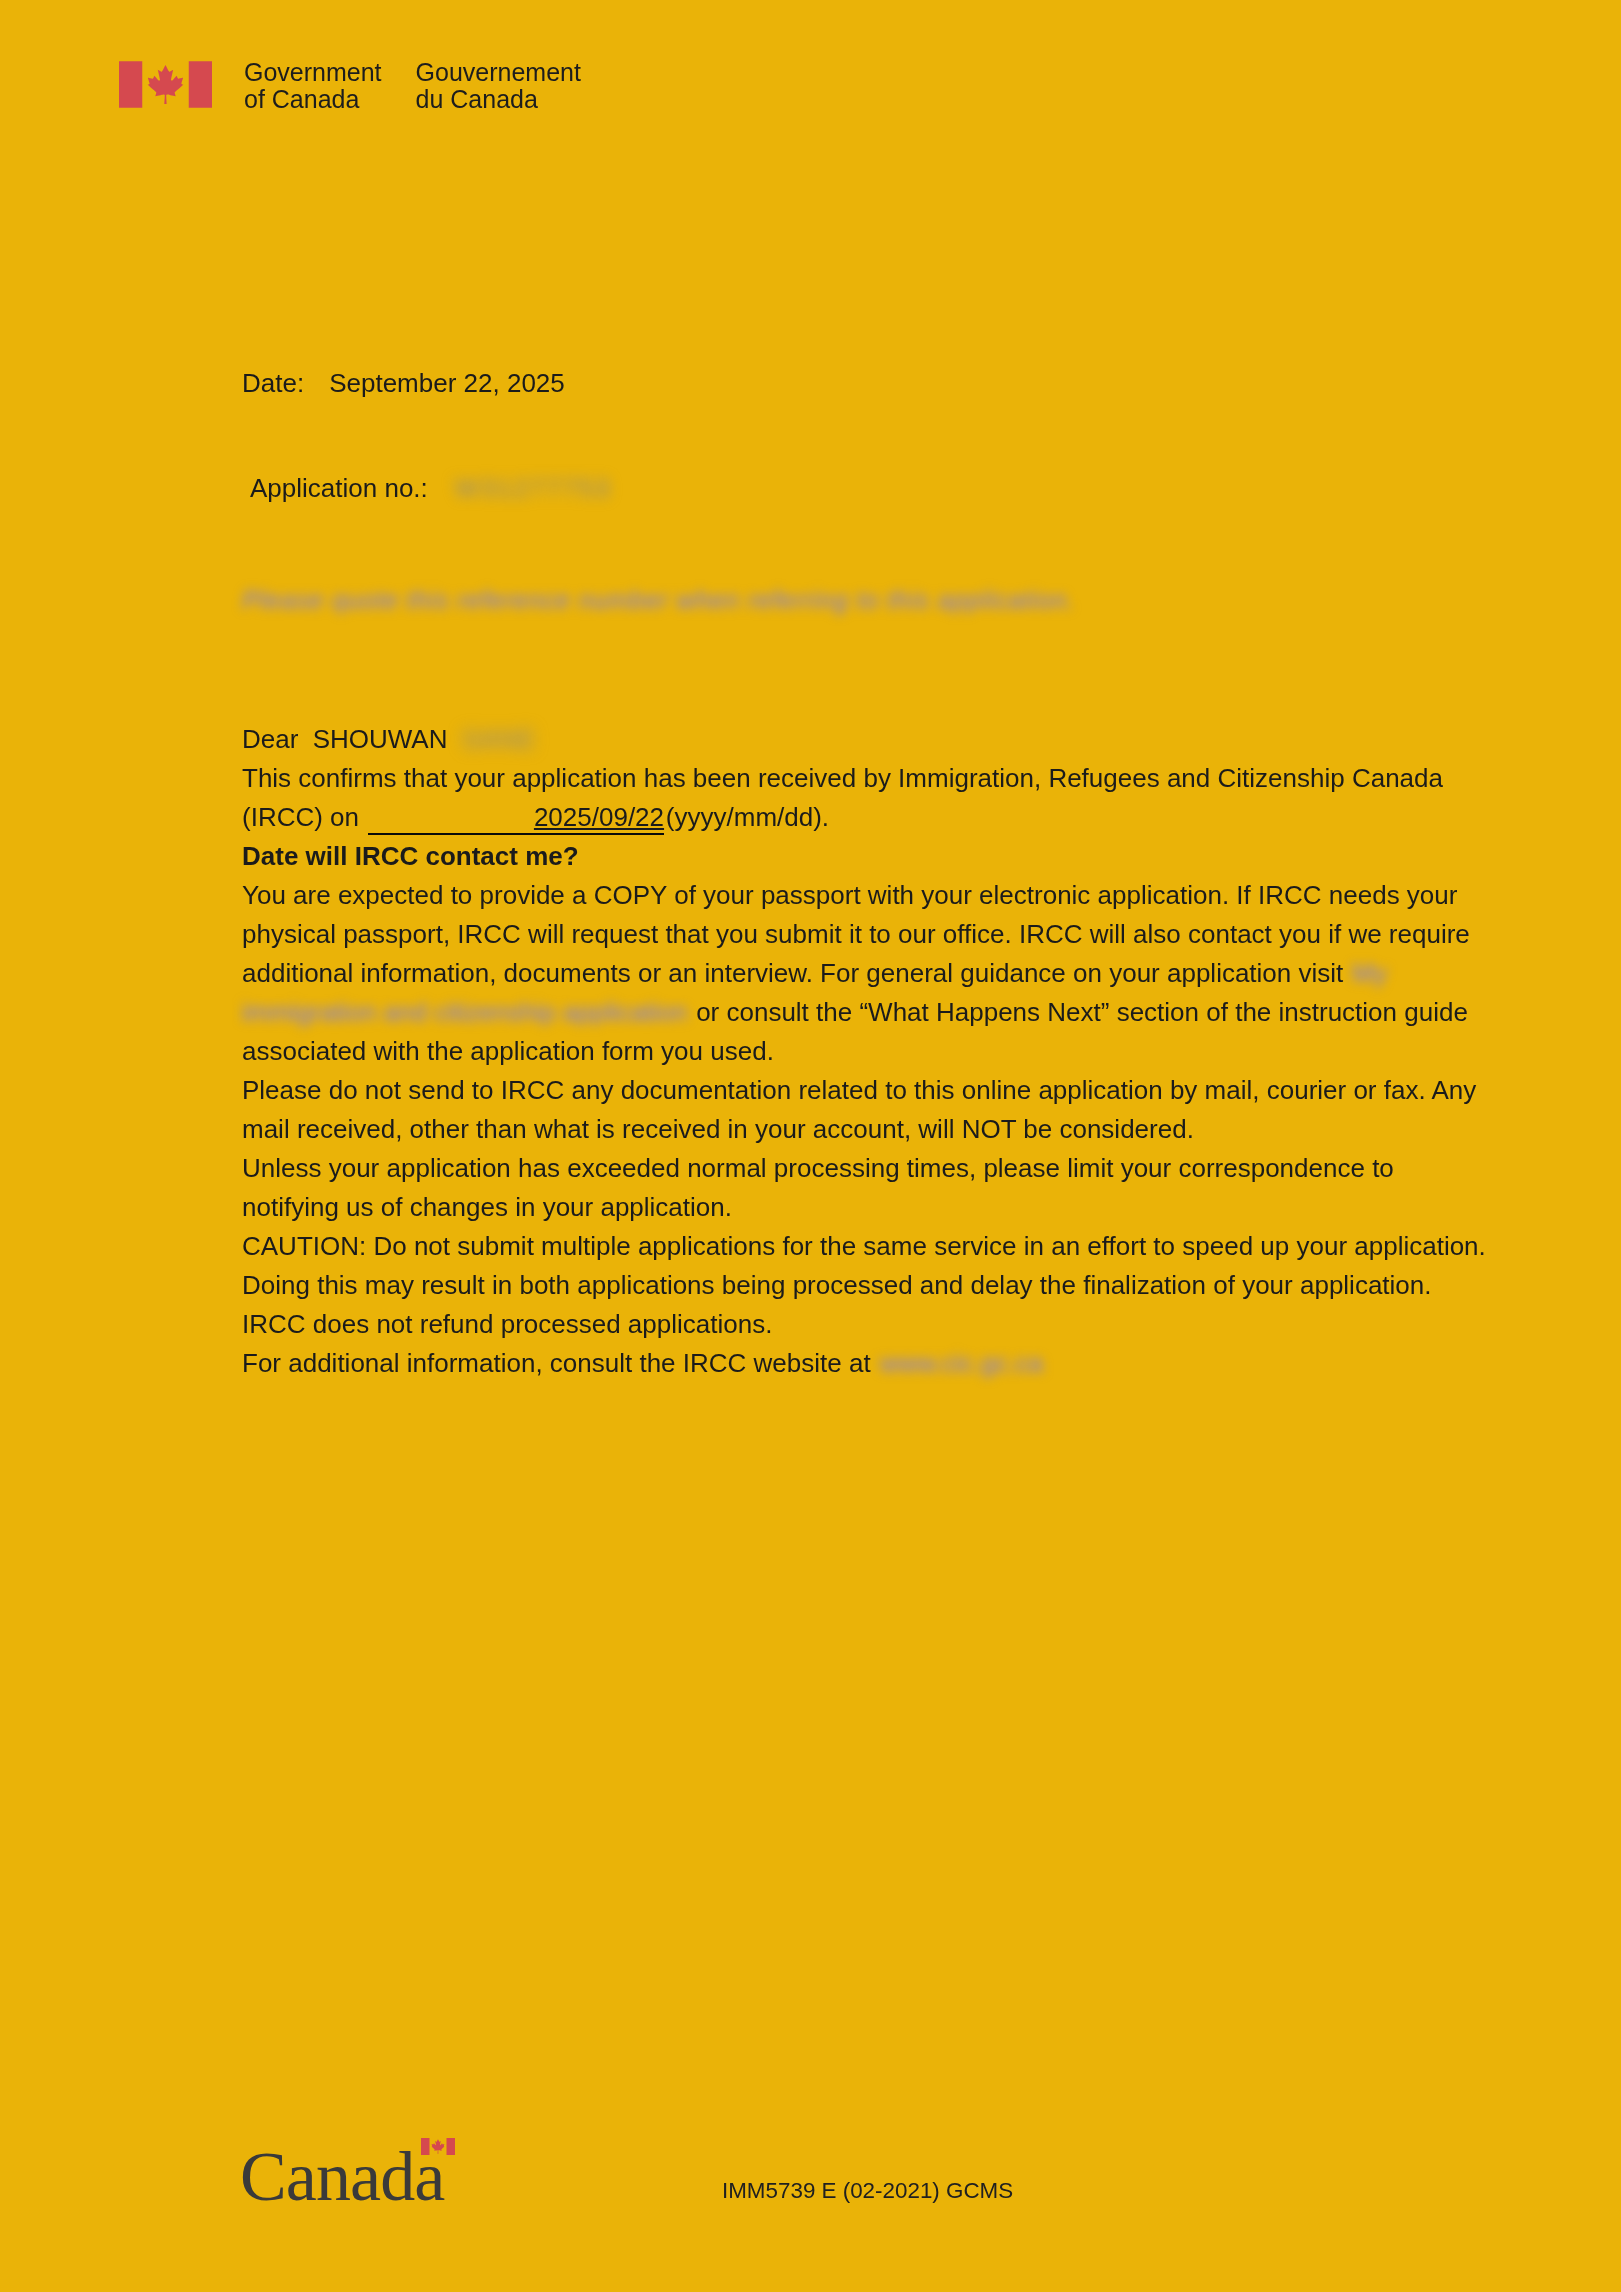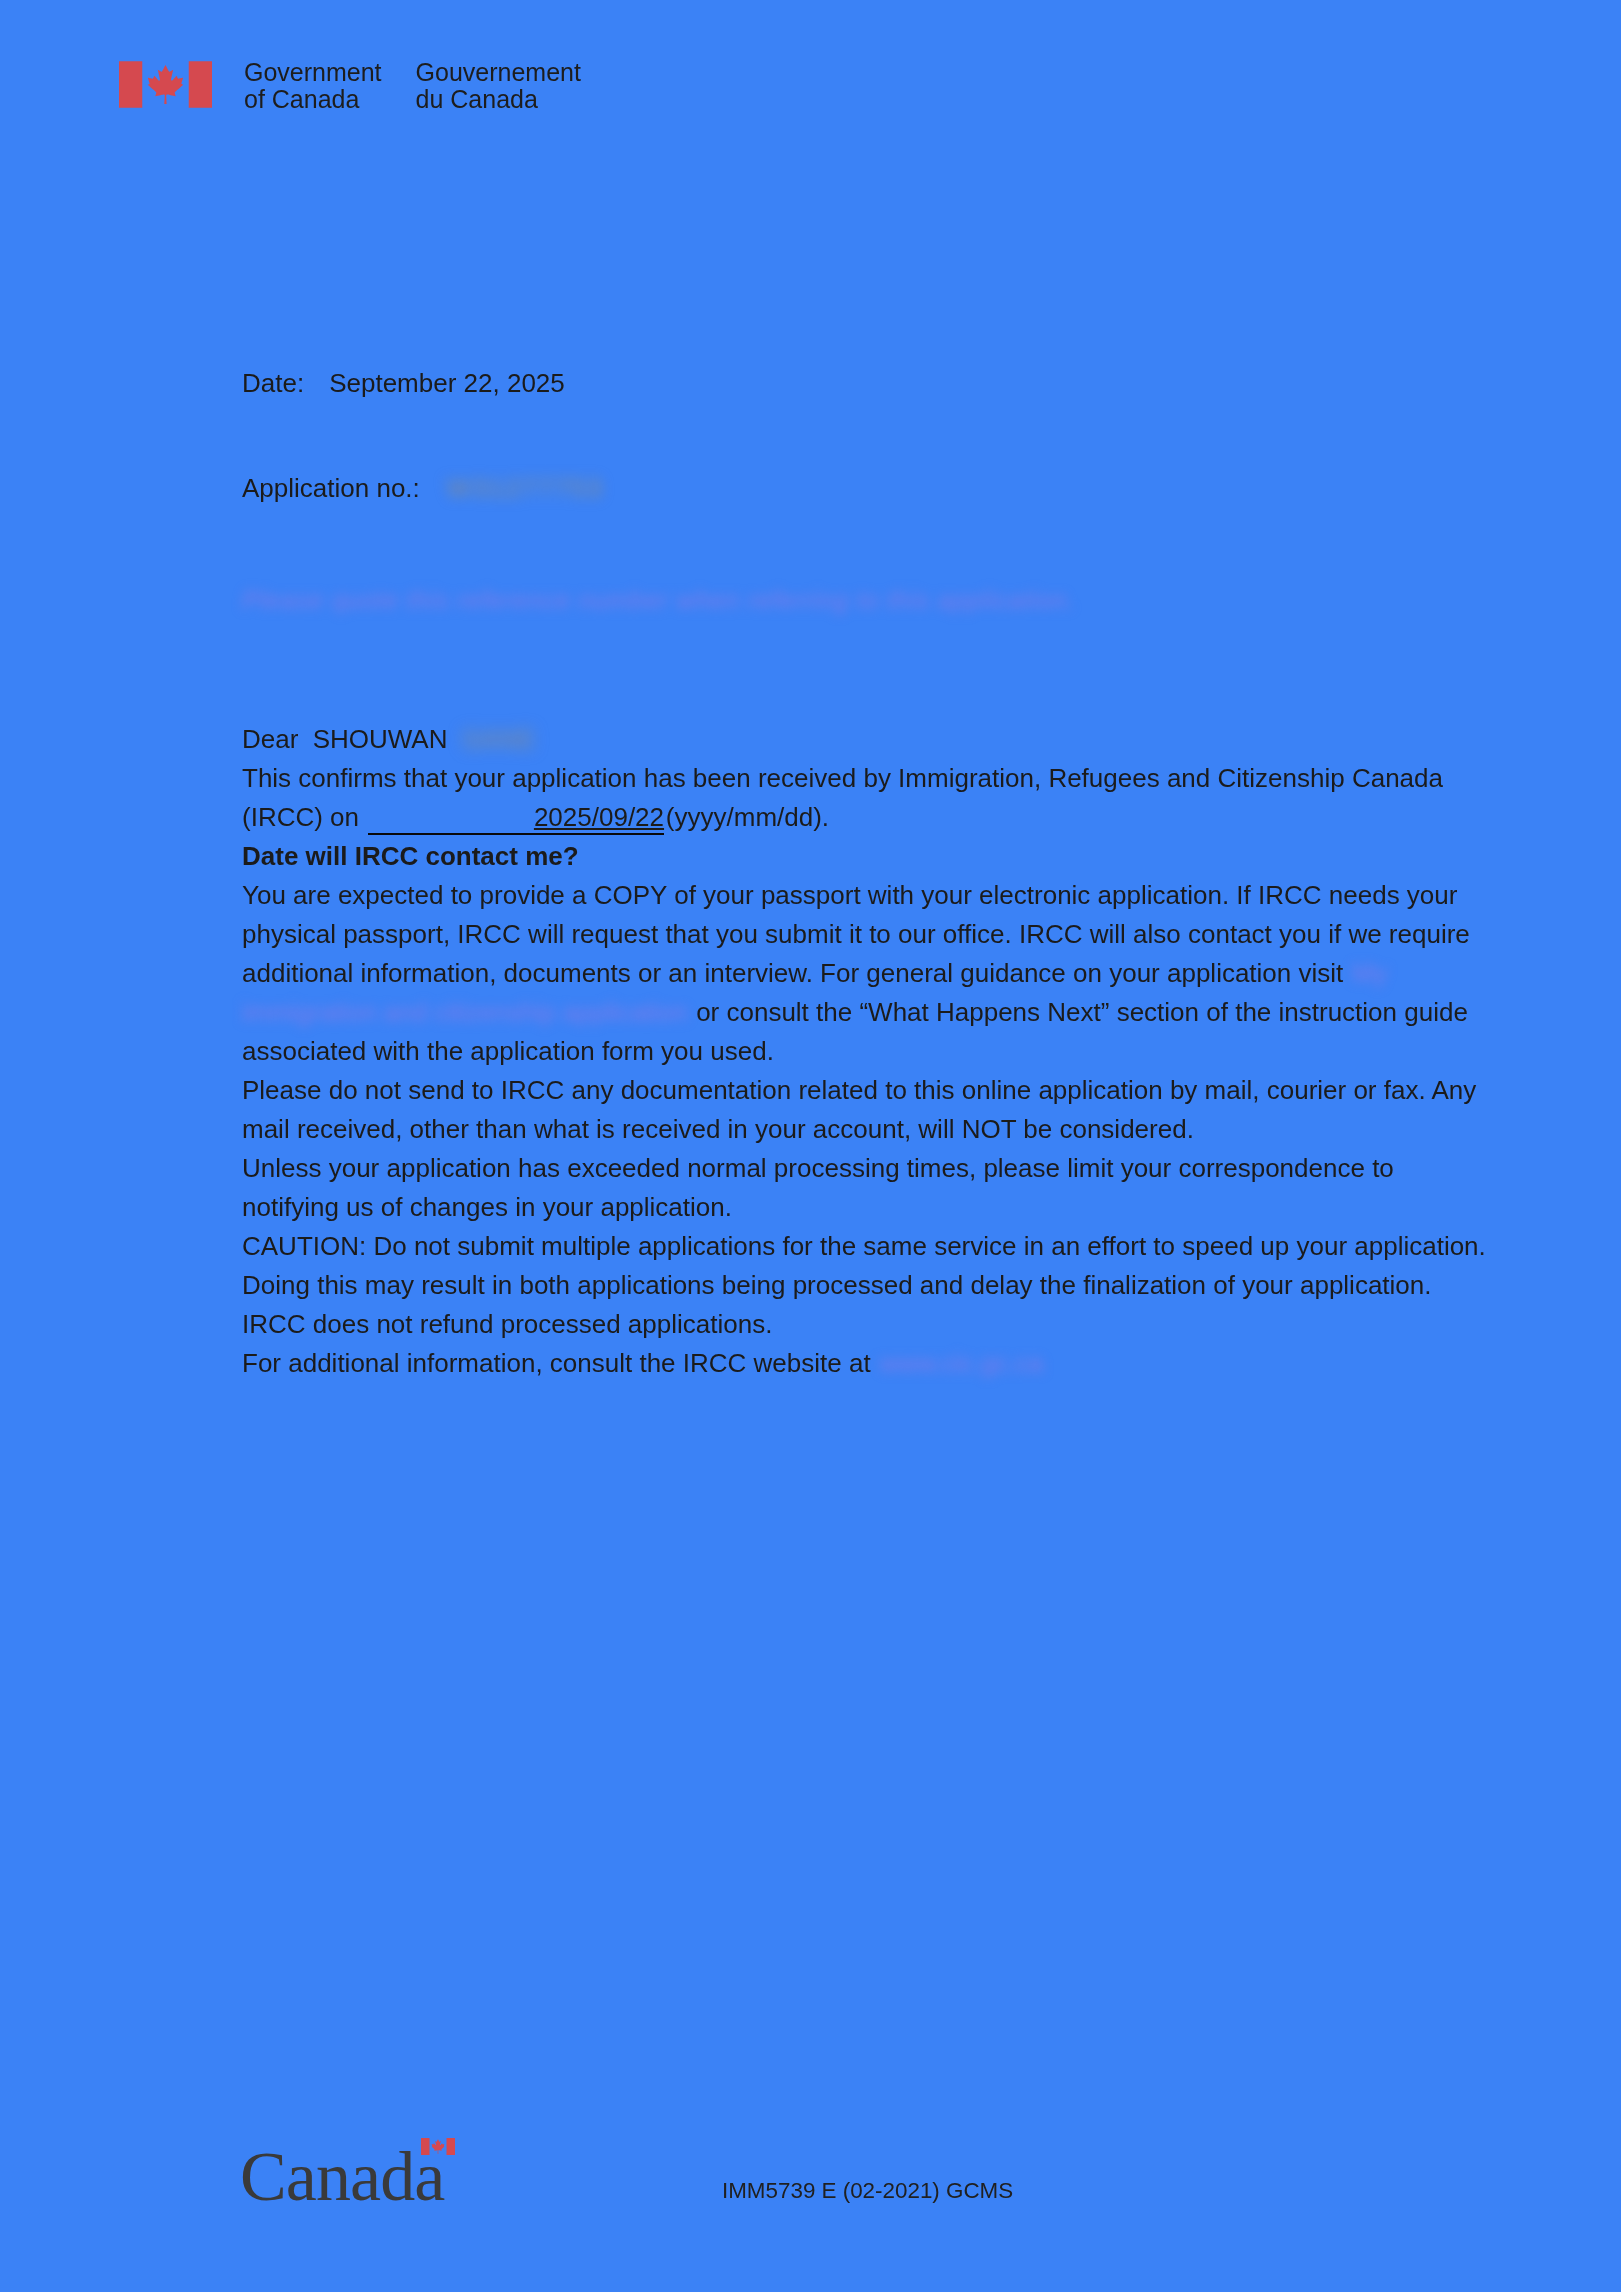--- a/index.html
+++ b/index.html
@@ -1,37 +1,37 @@
 <!DOCTYPE html>
 <html style="--flag-red: #D5494F; --text: #1B1B1B; --link-blur-blue: #7B7BE8; --redaction-gray: #8A8A8A; --wordmark-gray: #3A3A3A;font-size:14.3px"><head>
 <meta charset="utf-8">
 <style>
   html,body{margin:0;padding:0;background:#ffffff;}
   .page{
     position:relative;
     width:1621px;height:2293px;
-    background:#3b82f6;
+    background:#eab308;
     font-family:"Liberation Sans","DejaVu Sans",sans-serif;
     color:var(--text,#1b1b1b);
     overflow:hidden;
   }
 
   
   .fip{position:absolute;top:59px;left:119px;display:flex;align-items:flex-start;}
   .fip-flag{display:block;margin-top:1.8px;}
   .fip-text{display:flex;margin-left:32px;gap:34px;}
   .fip-col{font-size:25px;line-height:27px;color:#1d1d1d;white-space:pre-line;}
 
   
   .content{position:absolute;top:364px;left:242px;width:1245px;font-size:26px;line-height:39px;}
   .line{white-space:nowrap;}
   .lbl{display:inline-block;text-align:center;}
   .date-value{margin-left:25px;}
 
-  .app-line{margin-top:66px;}
+  .app-line{margin-top:66px;margin-left:8px;}
   .redacted-gray{
     color:var(--redaction-gray,#8a8a8a);
     filter:blur(6.3px);
     user-select:none;
   }
   .app-redacted{margin-left:27px;letter-spacing:1.8px;}
 
   .note-line{margin-top:73px;}
   .redacted-blue{
     color:var(--link-blur-blue,#7b7be8);

